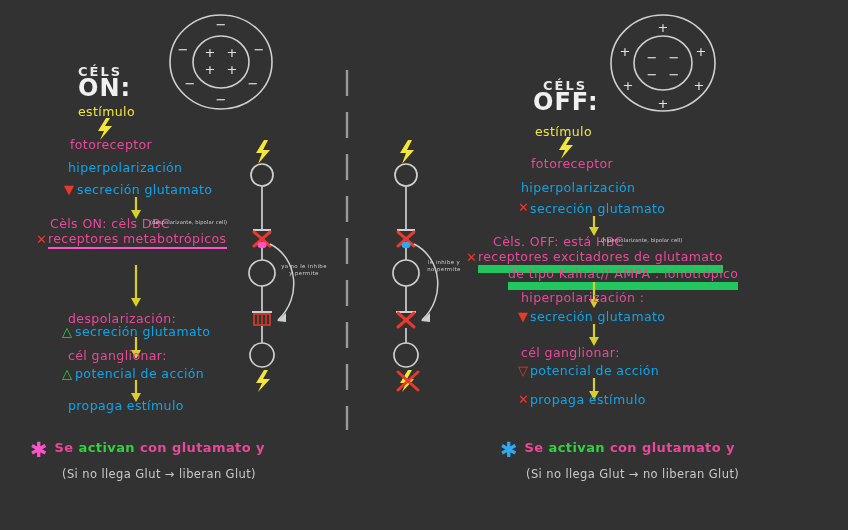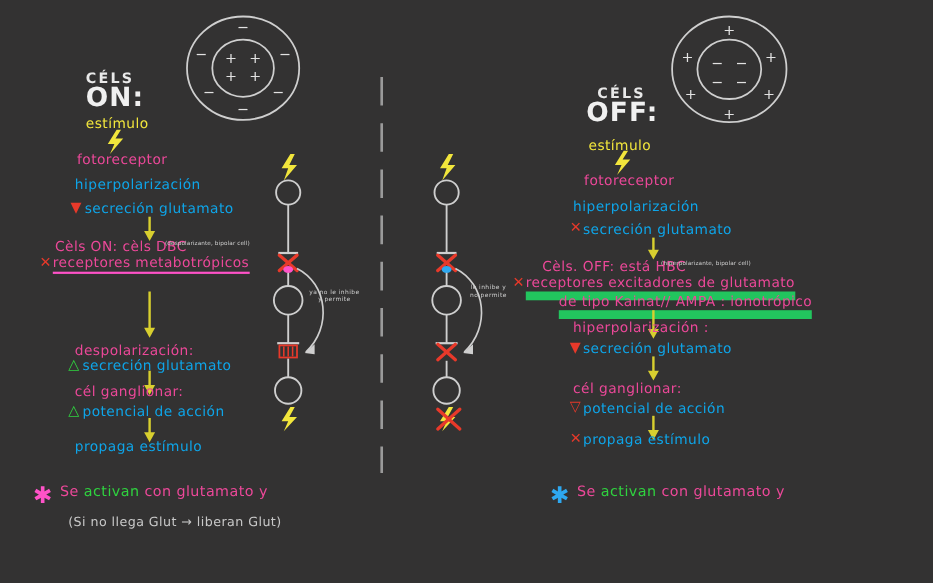--- a/index.html
+++ b/index.html
@@ -28,21 +28,21 @@
   .title-big{font-size:24px;letter-spacing:1px;font-weight:bold;color:#f0f0f0;line-height:1;}
 
   .lbl{font-size:12.5px;white-space:nowrap;}
   .lbl-xs{font-size:5.2px;white-space:nowrap;color:#cfcfcf;letter-spacing:.1px;}
   .lbl-tiny{font-size:5.4px;line-height:7px;color:#cfcfcf;text-align:center;}
 
   .u-pink{border-bottom:2px solid #ff52c8;padding-bottom:1px;}
   .u-blue{border-bottom:8px solid #22c55e;padding-bottom:1px;}
 
   .mark{font-size:13px;font-weight:bold;line-height:1;}
-  .legend-line{font-size:13px;white-space:nowrap;}
+  .legend-line{font-size:13px;white-space:nowrap;font-weight:bold;}
   .legend-note{font-size:11.5px;color:#c9c9c9;white-space:nowrap;}
   .legend-star{font-size:21px;line-height:1;font-weight:bold;}
 
   svg{display:block;overflow:visible;}
 </style>
 </head>
 <body>
 
 <div class="stage">
 
@@ -291,15 +291,16 @@
     <div style="display:flex;align-items:flex-start;">
       <span class="legend-star c-blue" style="margin-right:7px;">✱</span>
       <div>
         <div class="legend-line hand">
           <span class="c-white">Se</span>
           <span class="c-green">activan</span>
           <span class="c-white">con glutamato y</span>
         </div>
       </div>
     </div>
+    <div class="legend-note hand" style="margin-left:26px;margin-top:6px;">(Si no llega Glut → no liberan Glut)</div>
   </div>
 
 </div>
 
 </body></html>

